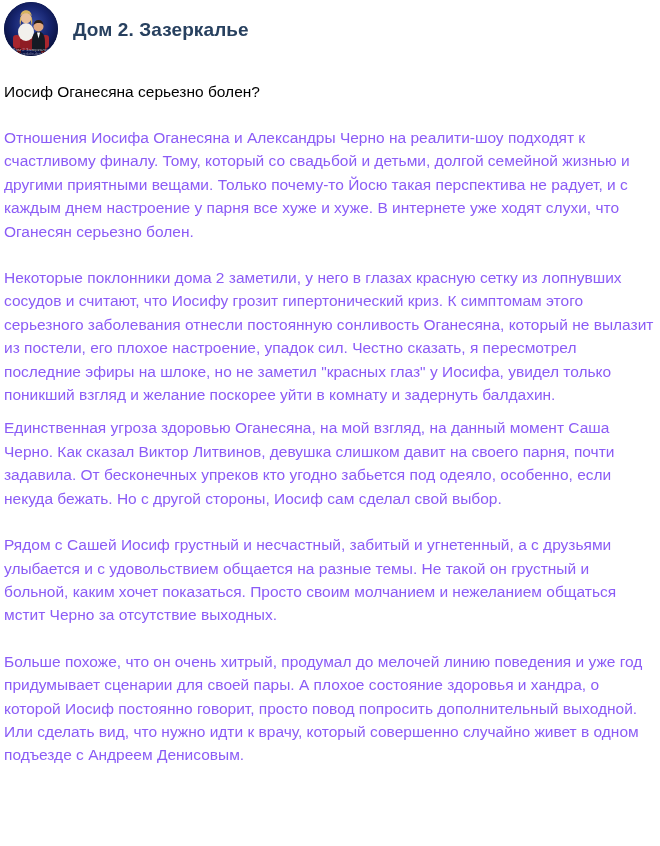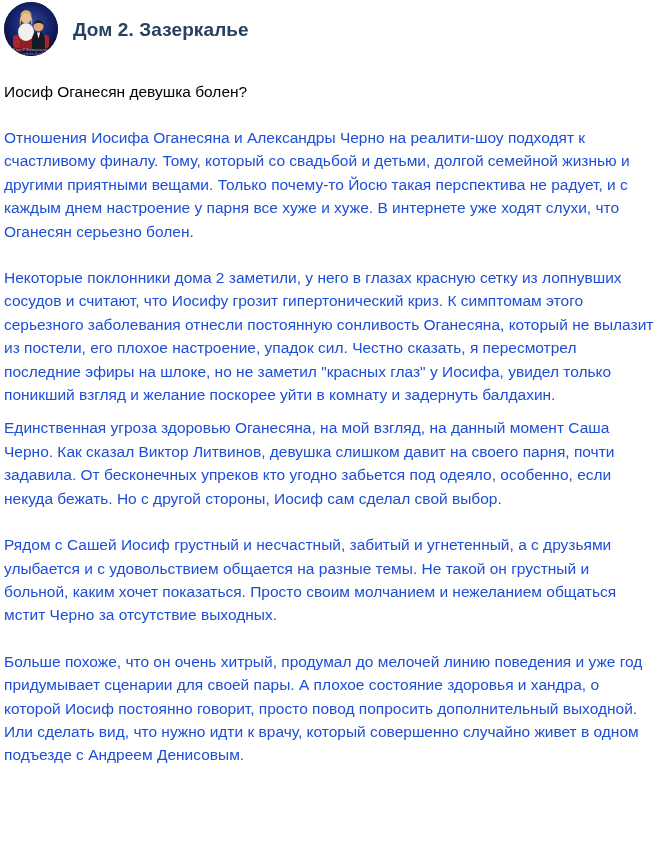--- a/index.html
+++ b/index.html
@@ -61,21 +61,21 @@
   .headline {
     font-size: 15.5px;
     line-height: 23px;
     color: #000;
     margin: 22px 0 0 0;
     font-weight: normal;
   }
   .para {
     font-size: 15.5px;
     line-height: 23.4px;
-    color: #1d4ed8;
+    color: #8b5cf6;
     margin: 0;
     text-align: left;
   }
   .para + .para { margin-top: 10px; }
   .gap { height: 23px; }
 </style>
 </head>
 <body>
 
 <div class="page">
@@ -115,21 +115,21 @@
 
           <text x="27" y="49" text-anchor="middle" font-family="Liberation Sans, sans-serif" font-size="4.4" fill="#c8cbe0" opacity="0.75">Дом 2 Зазеркалье</text>
           <text x="27" y="52.6" text-anchor="middle" font-family="Liberation Sans, sans-serif" font-size="3.4" fill="#c8cbe0" opacity="0.6">zazerkalie-dom2</text>
         </g>
       </svg>
     </div>
     <div class="blog-title">Дом 2. Зазеркалье</div>
   </div>
 
   <div class="article">
-    <p class="headline">Иосиф Оганесян девушка болен?</p>
+    <p class="headline">Иосиф Оганесяна серьезно болен?</p>
     <div class="gap"></div>
     <p class="para">Отношения Иосифа Оганесяна и Александры Черно на реалити-шоу подходят к счастливому финалу. Тому, который со свадьбой и детьми, долгой семейной жизнью и другими приятными вещами. Только почему-то Йосю такая перспектива не радует, и с каждым днем настроение у парня все хуже и хуже. В интернете уже ходят слухи, что Оганесян серьезно болен.</p>
     <div class="gap"></div>
     <p class="para">Некоторые поклонники дома 2 заметили, у него в глазах красную сетку из лопнувших сосудов и считают, что Иосифу грозит гипертонический криз. К симптомам этого серьезного заболевания отнесли постоянную сонливость Оганесяна, который не вылазит из постели, его плохое настроение, упадок сил. Честно сказать, я пересмотрел последние эфиры на шлоке, но не заметил "красных глаз" у Иосифа, увидел только поникший взгляд и желание поскорее уйти в комнату и задернуть балдахин.</p>
     <p class="para">Единственная угроза здоровью Оганесяна, на мой взгляд, на данный момент Саша Черно. Как сказал Виктор Литвинов, девушка слишком давит на своего парня, почти задавила. От бесконечных упреков кто угодно забьется под одеяло, особенно, если некуда бежать. Но с другой стороны, Иосиф сам сделал свой выбор.</p>
     <div class="gap"></div>
     <p class="para">Рядом с Сашей Иосиф грустный и несчастный, забитый и угнетенный, а с друзьями улыбается и с удовольствием общается на разные темы. Не такой он грустный и больной, каким хочет показаться. Просто своим молчанием и нежеланием общаться мстит Черно за отсутствие выходных.</p>
     <div class="gap"></div>
     <p class="para">Больше похоже, что он очень хитрый, продумал до мелочей линию поведения и уже год придумывает сценарии для своей пары. А плохое состояние здоровья и хандра, о которой Иосиф постоянно говорит, просто повод попросить дополнительный выходной. Или сделать вид, что нужно идти к врачу, который совершенно случайно живет в одном подъезде с Андреем Денисовым.</p>
   </div>

